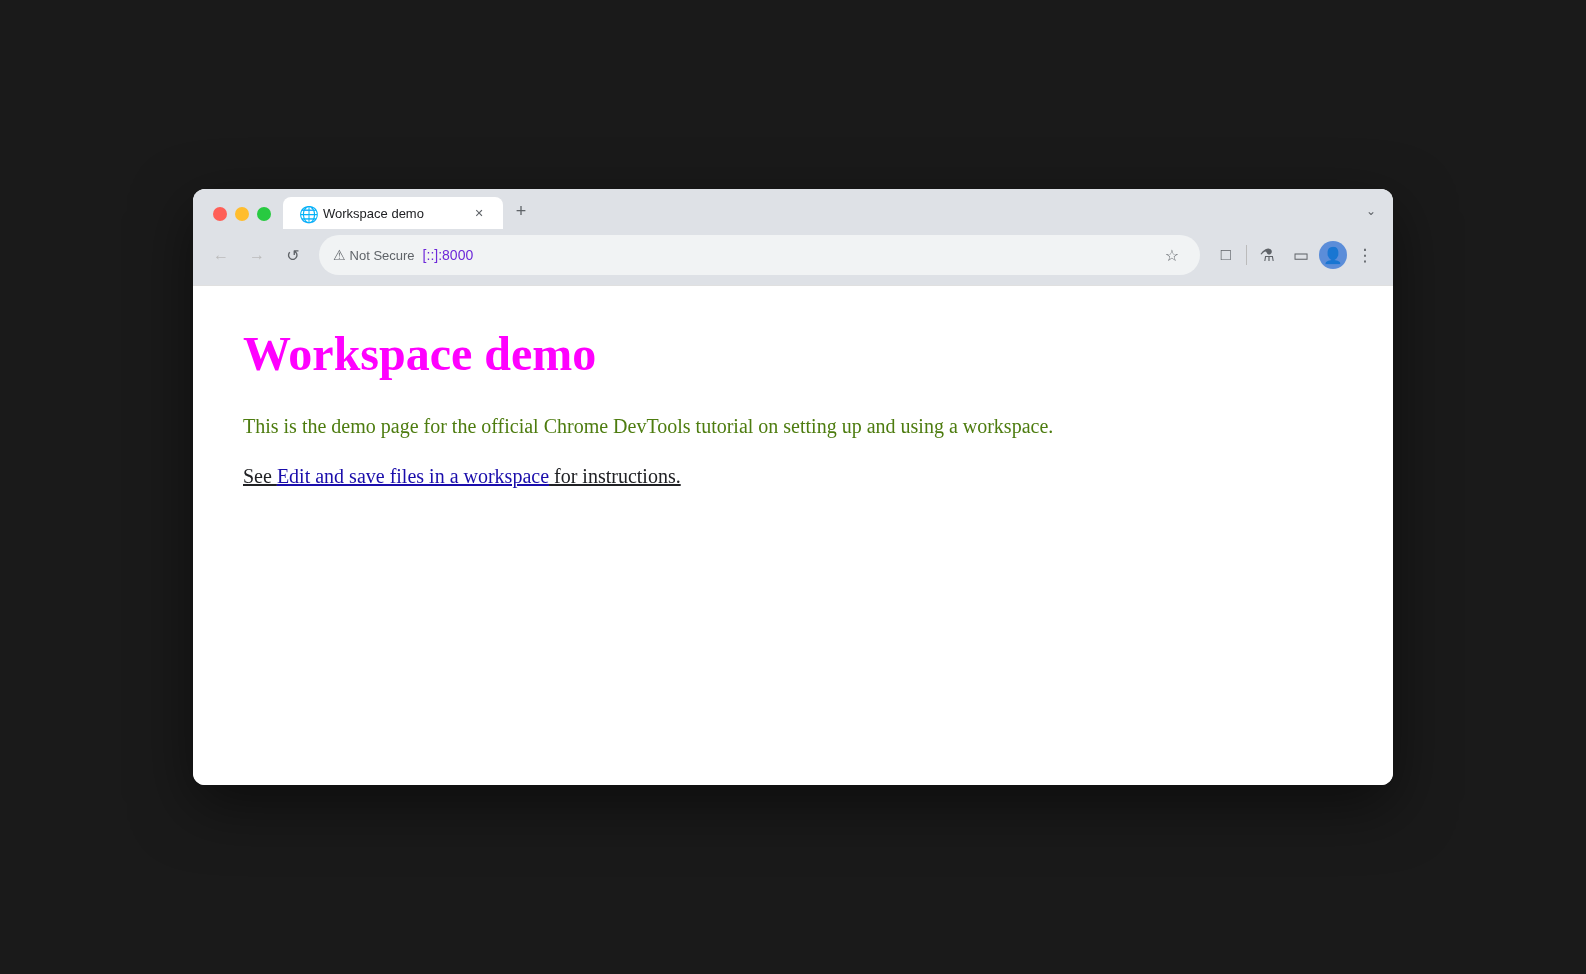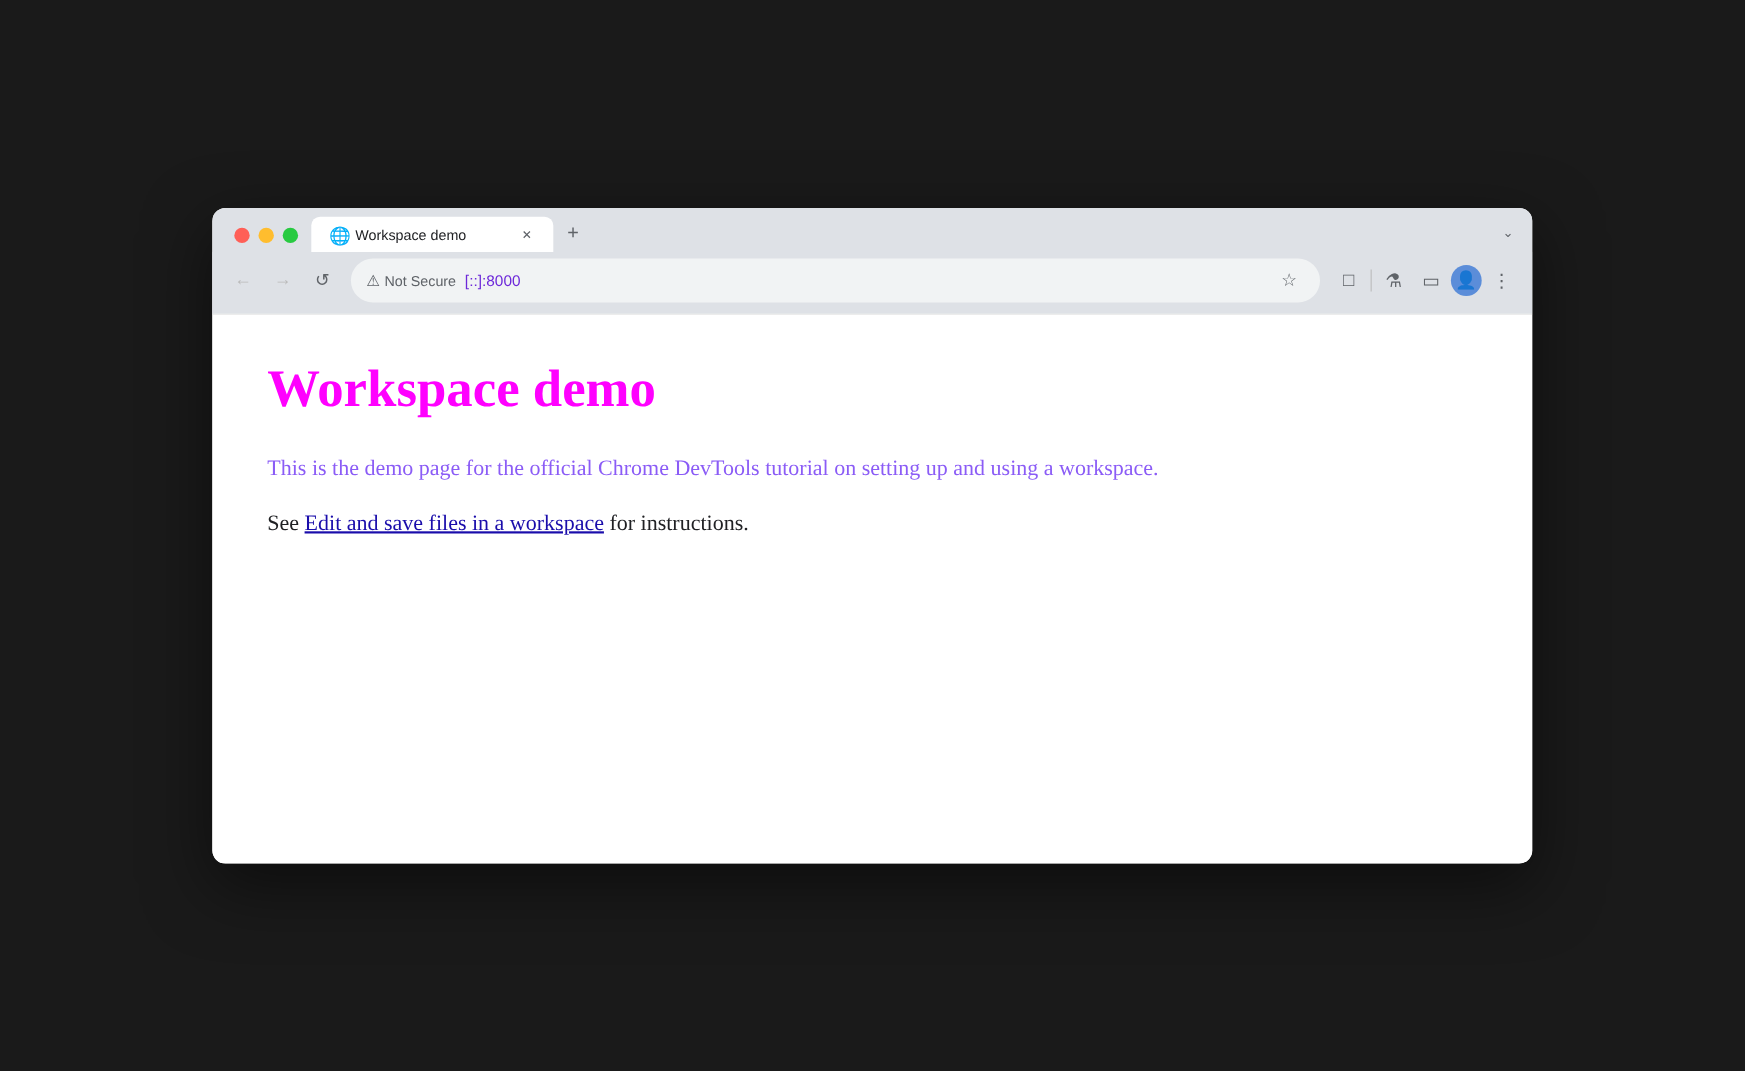--- a/index.html
+++ b/index.html
@@ -245,31 +245,32 @@
     .page-heading {
       font-size: 48px;
       font-weight: bold;
       color: #ff00ff;
       margin-bottom: 30px;
       font-family: Georgia, serif;
     }
 
     .page-description {
       font-size: 20px;
-      color: #8b5cf6;
+      color: #4d7c0f;
       margin-bottom: 20px;
       line-height: 1.5;
       font-family: Georgia, serif;
     }
 
     .page-link-line {
       font-size: 20px;
       color: #202124;
       font-family: Georgia, serif;
       line-height: 1.5;
+      text-decoration: underline;
     }
 
     .page-link {
       color: #1a0dab;
       text-decoration: underline;
       cursor: pointer;
     }
   </style>
 </head>
 <body>

